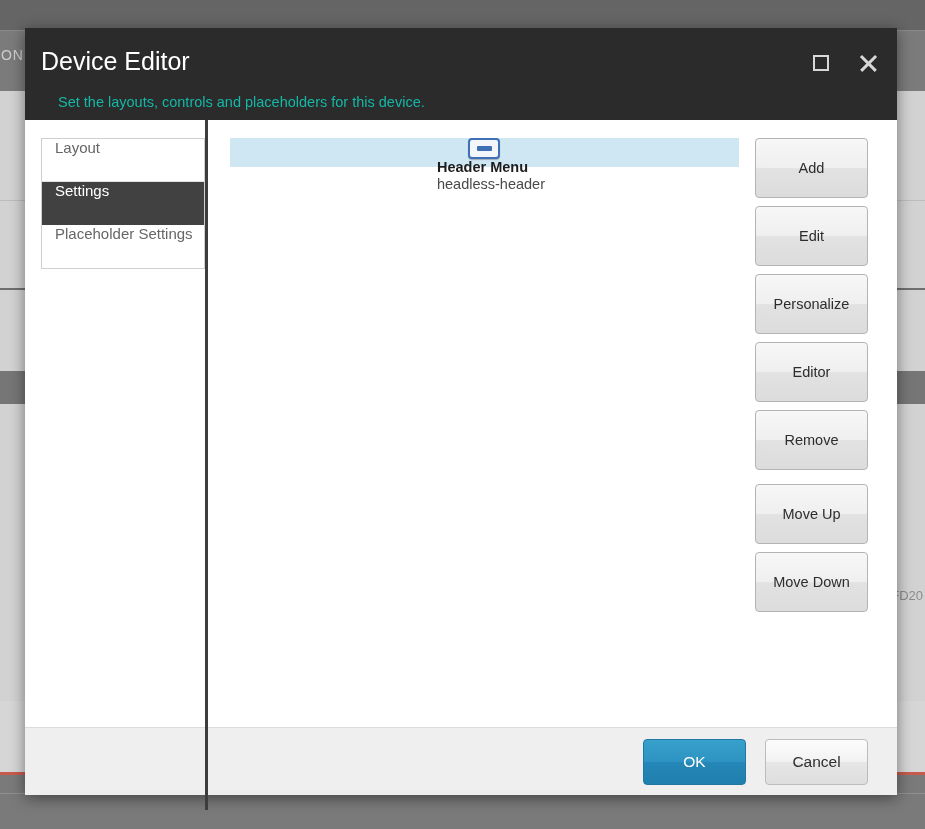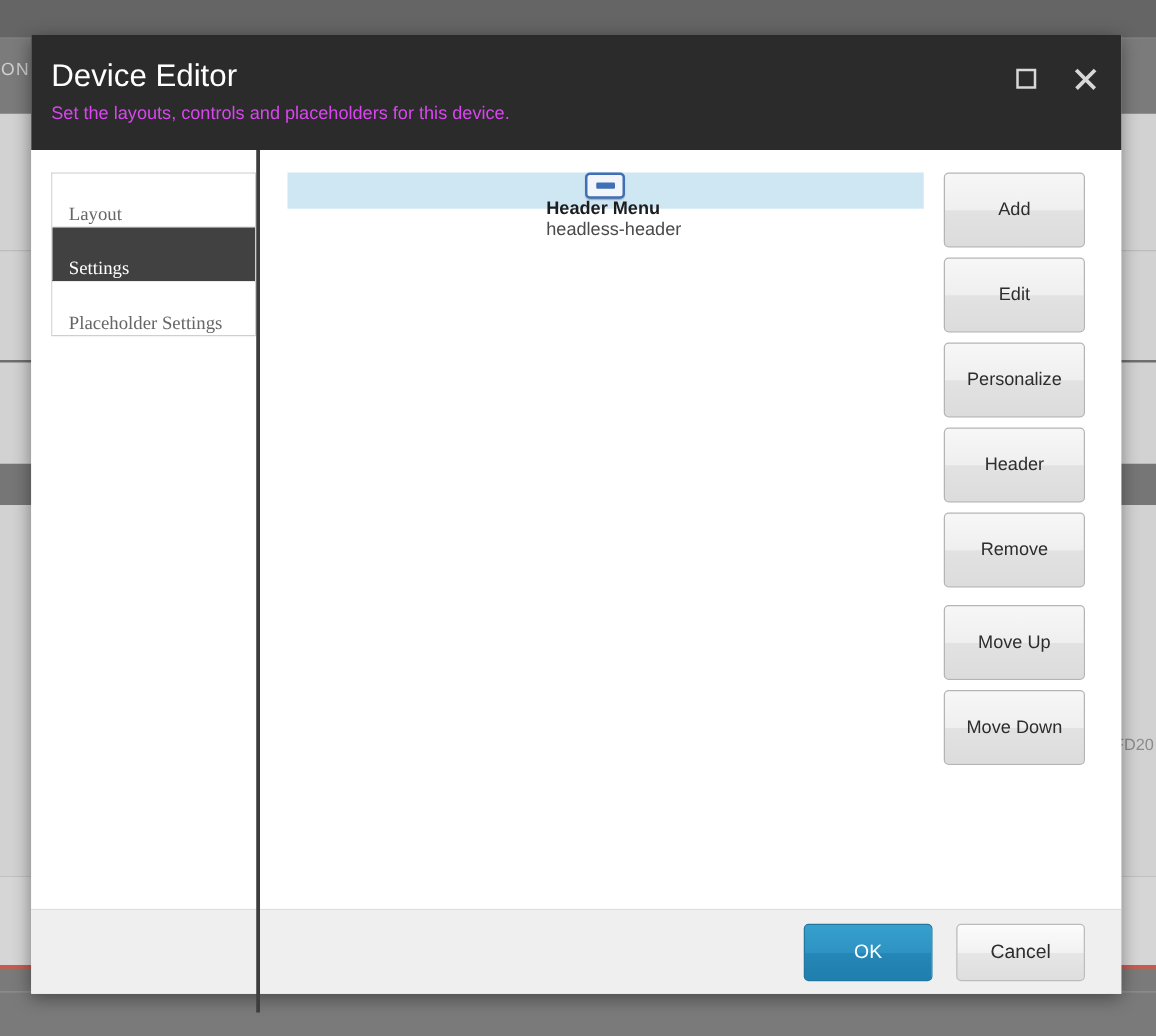--- a/index.html
+++ b/index.html
@@ -121,24 +121,24 @@
     padding: 18px 20px 0 16px;
   }
   .dlg-title {
     color: #ffffff;
     font-size: 25px;
     font-weight: normal;
     line-height: 30px;
     margin: 0 0 6px 0;
   }
   .dlg-subtitle {
-    color: #d946ef;
+    color: #14b8a6;
     font-size: 14.5px;
     line-height: 18px;
-    margin: 0;
+    margin: 17px;
   }
   .dlg-window-controls {
     position: absolute;
     right: 16px;
     top: 22px;
     display: flex;
     align-items: center;
     gap: 21px;
   }
   .win-btn {
@@ -190,29 +190,28 @@
   }
   .tab-list {
     border: 1px solid #cfcfcf;
     width: 164px;
     box-sizing: border-box;
     background: #fff;
   }
   .tab-item {
     height: 43px;
     display: flex;
-    align-items: flex-end;
+    align-items: flex-start;
     padding-left: 13px;
     font-size: 15px;
     color: #666666;
     border-bottom: 1px solid #e2e2e2;
     box-sizing: border-box;
     cursor: pointer;
     background: #ffffff;
-    font-family: Liberation Serif, serif;
   }
   .tab-item:last-child { border-bottom: none; }
   .tab-item.selected {
     background: #414141;
     color: #ffffff;
     border-bottom-color: #414141;
   }
 
   .vdivider {
     position: absolute;
@@ -403,21 +402,21 @@
           <span class="rendering-name">Header Menu</span>
           <span class="rendering-sub">headless-header</span>
         </span>
       </div>
     </div>
 
     <div class="action-col">
       <button class="btn">Add</button>
       <button class="btn">Edit</button>
       <button class="btn">Personalize</button>
-      <button class="btn">Header</button>
+      <button class="btn">Editor</button>
       <button class="btn">Remove</button>
       <button class="btn gap-above">Move Up</button>
       <button class="btn">Move Down</button>
     </div>
 
   </div>
 
   <div class="dlg-footer">
     <button class="btn-primary">OK</button>
     <button class="btn-secondary">Cancel</button>

